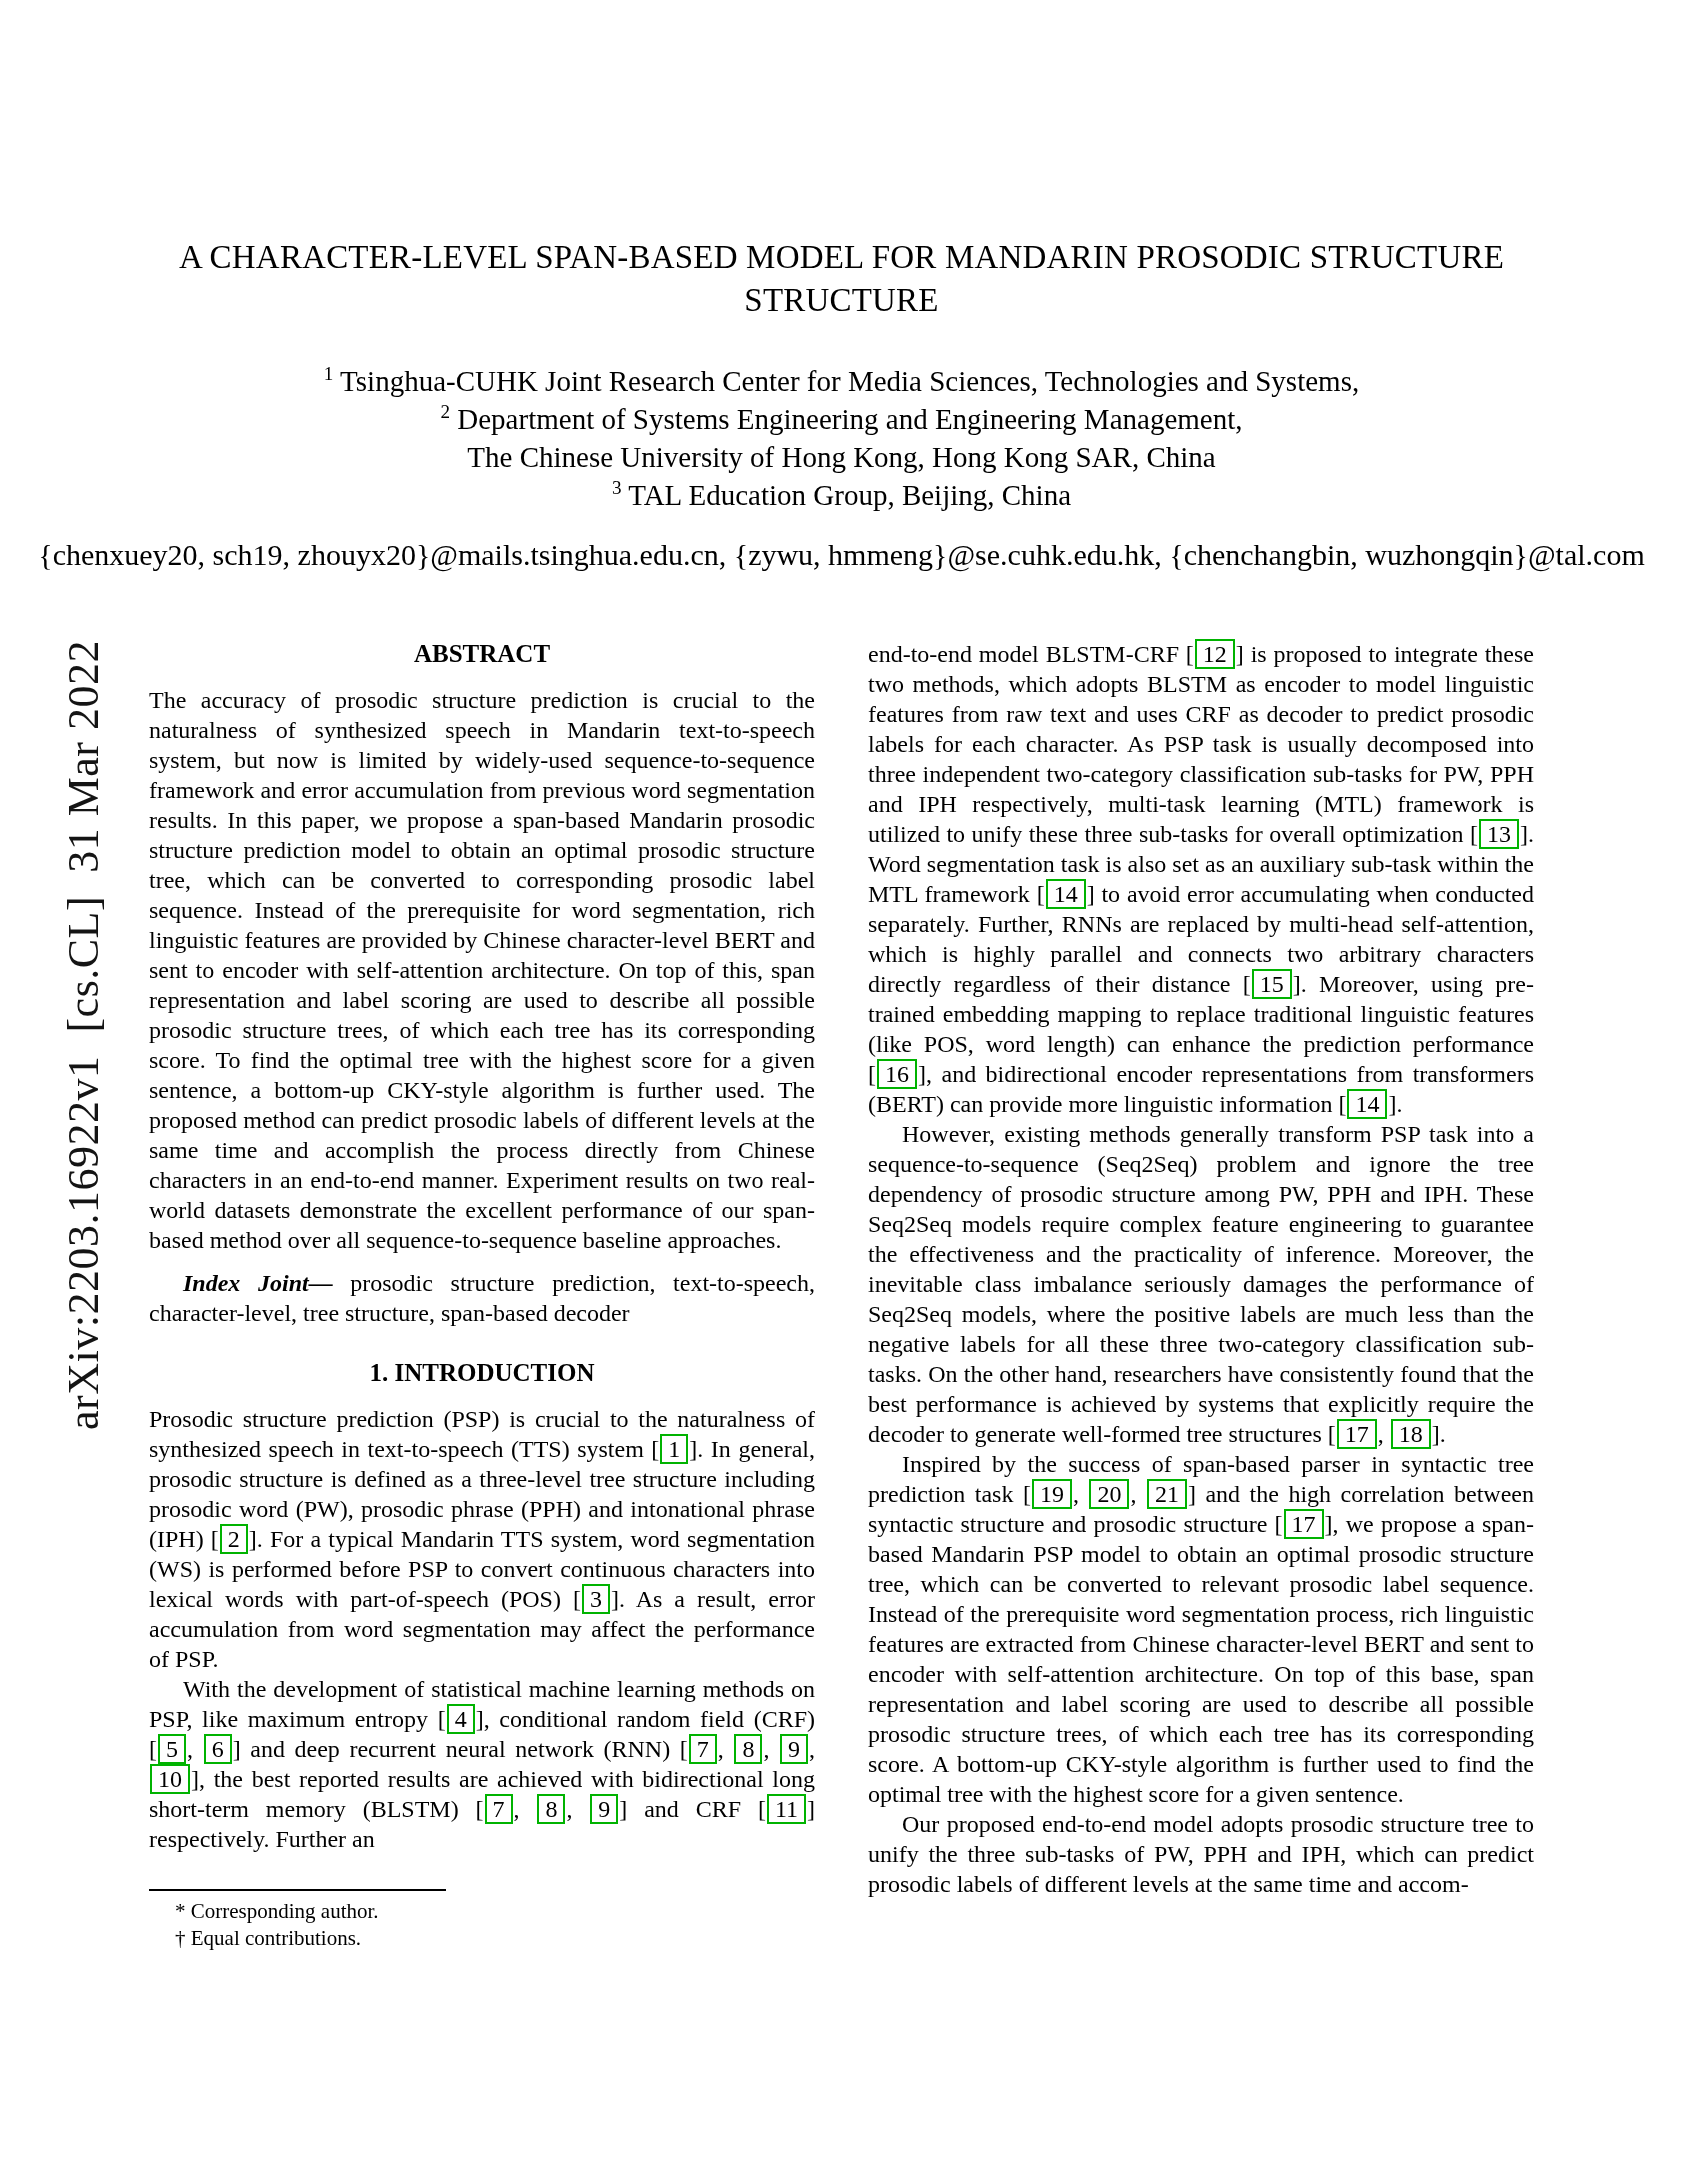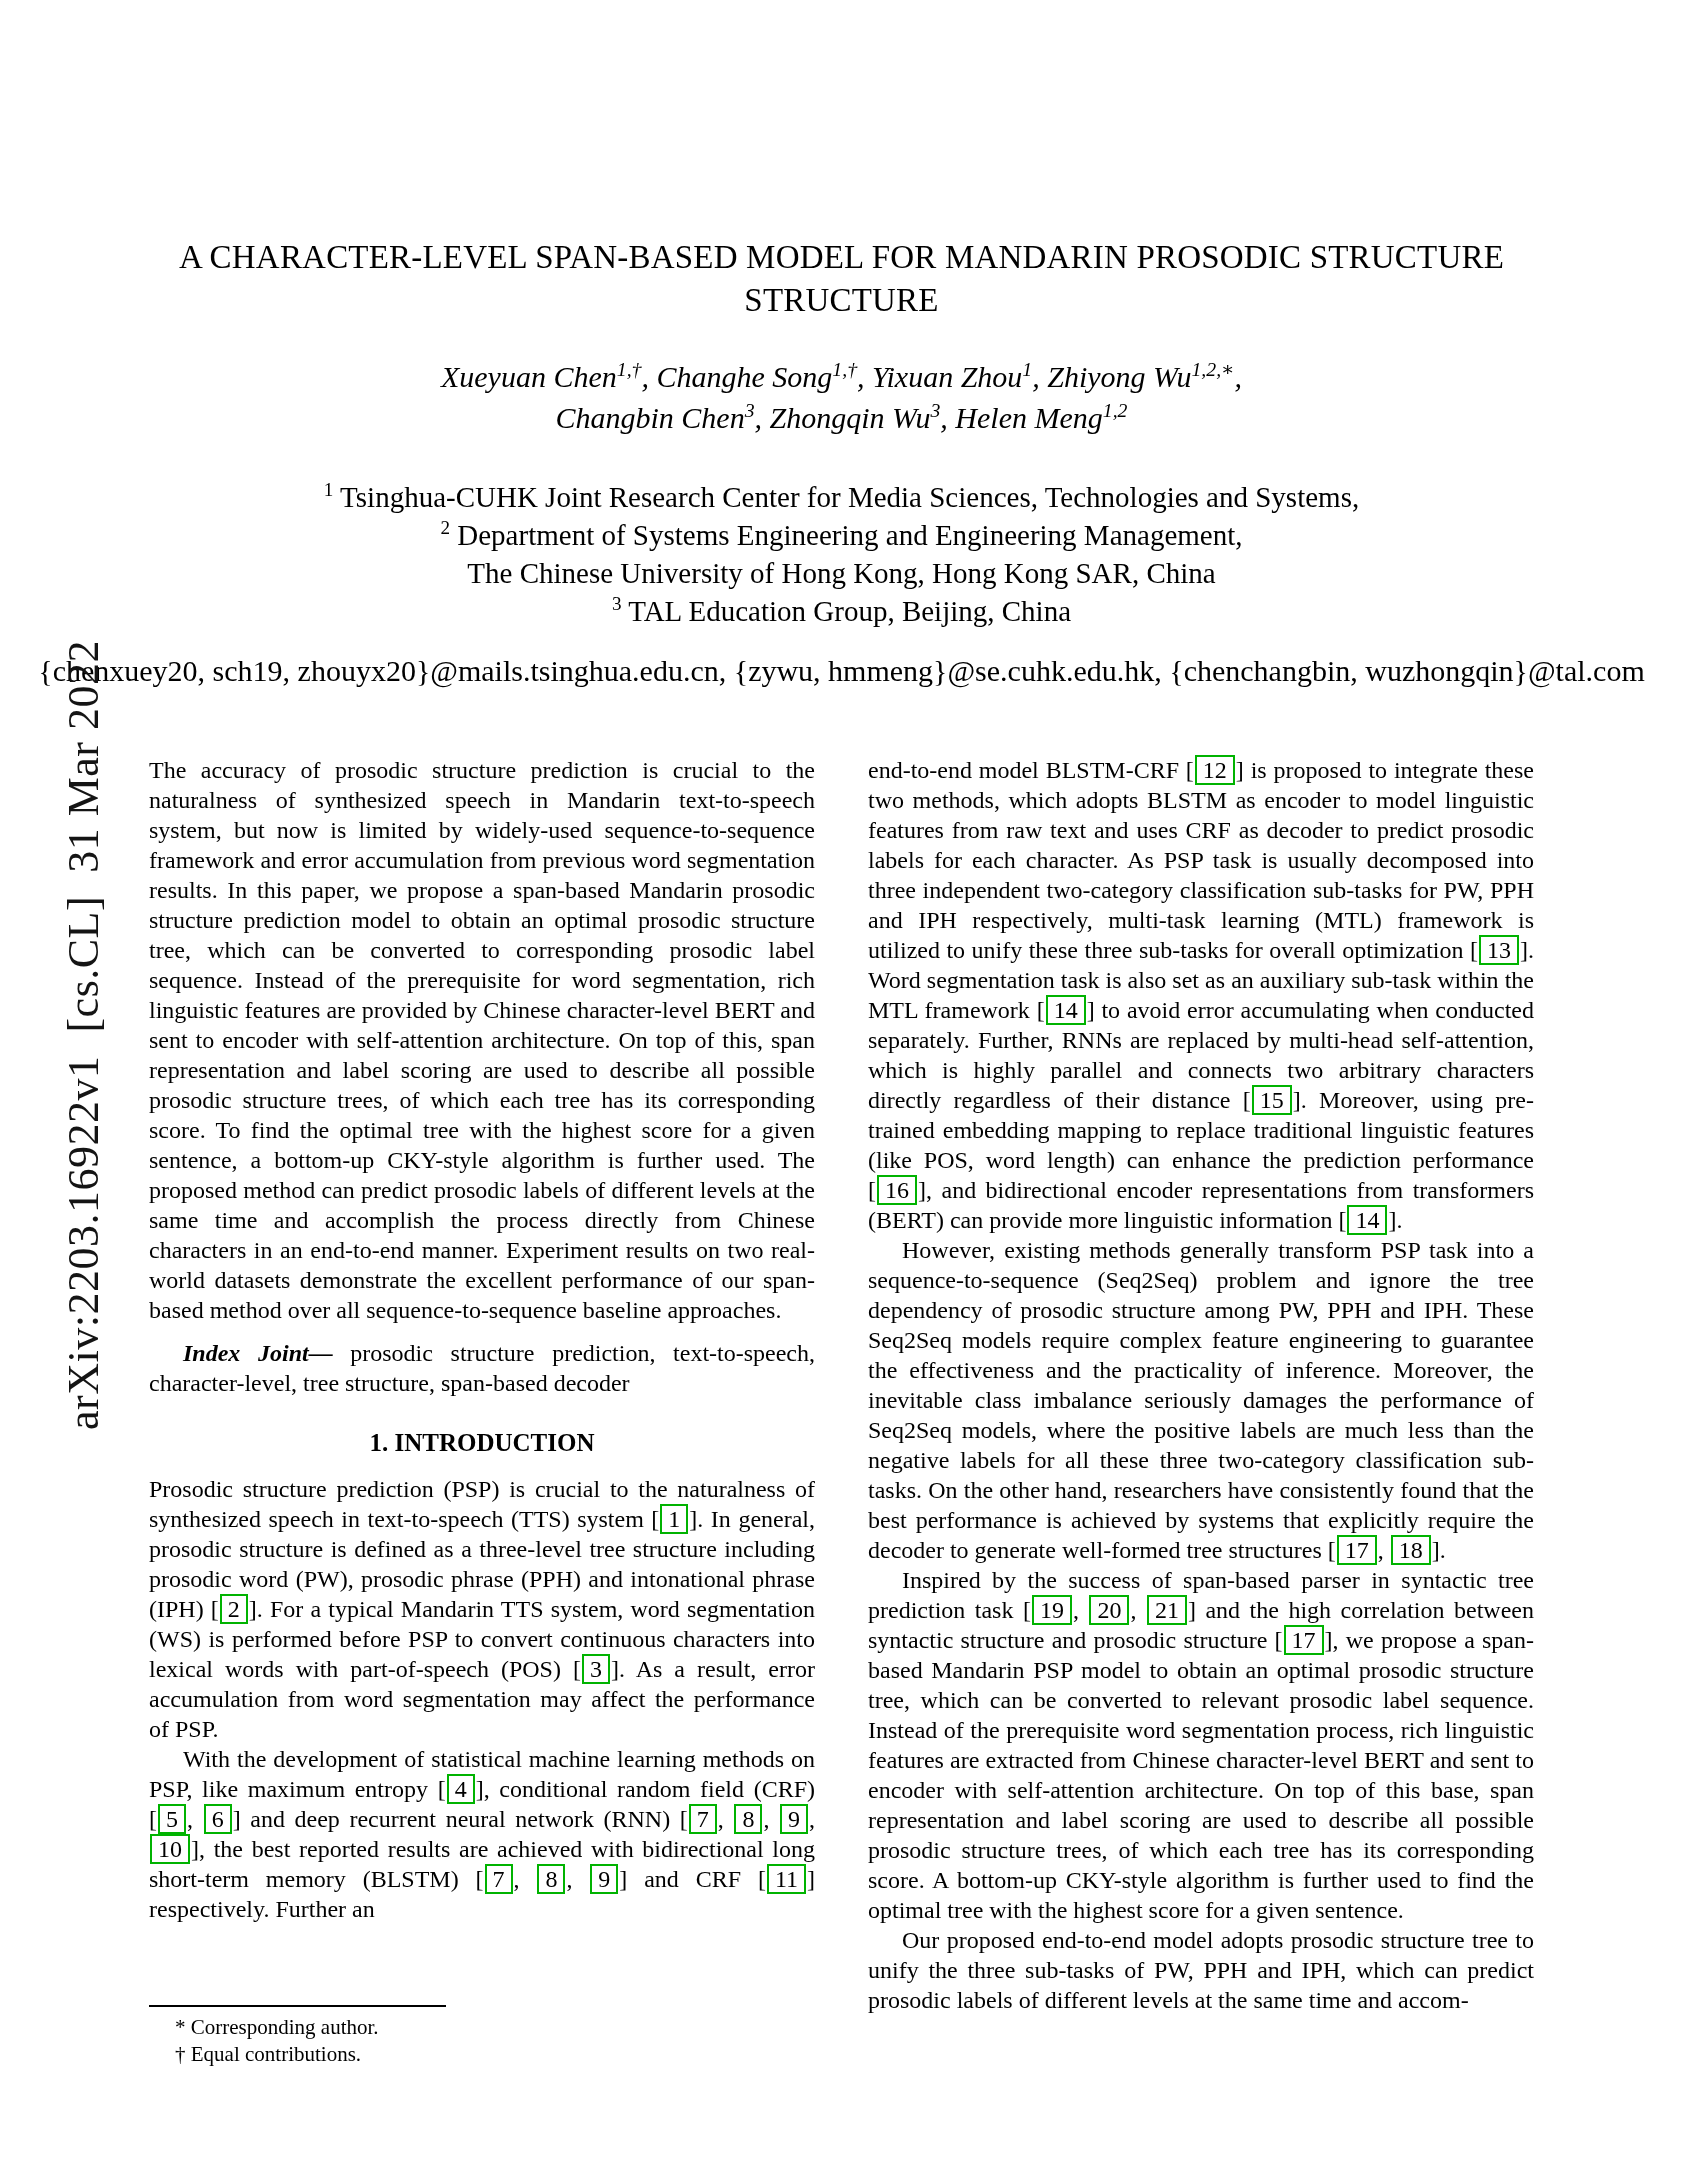--- a/index.html
+++ b/index.html
@@ -48,36 +48,33 @@
 
 <div class="page">
 
   <div class="watermark">arXiv:2203.16922v1  [cs.CL]  31 Mar 2022</div>
 
   <header class="header">
     <h1 class="title">
       <span class="title-line">A CHARACTER-LEVEL SPAN-BASED MODEL FOR MANDARIN PROSODIC STRUCTURE</span>
       <span class="title-line">STRUCTURE</span>
     </h1>
-    <div class="authors">
-      <div>Xueyuan Chen<sup>1,†</sup>, Changhe Song<sup>1,†</sup>, Yixuan Zhou<sup>1</sup>, Zhiyong Wu<sup>1,2,∗</sup>,</div>
-      <div>Changbin Chen<sup>3</sup>, Zhongqin Wu<sup>3</sup>, Helen Meng<sup>1,2</sup></div>
-    </div>
     <div class="affiliations">
       <div><sup>1</sup> Tsinghua-CUHK Joint Research Center for Media Sciences, Technologies and Systems,</div>
       <div><sup>2</sup> Department of Systems Engineering and Engineering Management,</div>
       <div>The Chinese University of Hong Kong, Hong Kong SAR, China</div>
       <div><sup>3</sup> TAL Education Group, Beijing, China</div>
     </div>
     <div class="emails">{chenxuey20, sch19, zhouyx20}@mails.tsinghua.edu.cn, {zywu, hmmeng}@se.cuhk.edu.hk, {chenchangbin, wuzhongqin}@tal.com</div>
   </header>
 
   <main class="columns">
 
     <section class="col">
+      <h2 class="sec-heading">ABSTRACT</h2>
       <p>The accuracy of prosodic structure prediction is crucial to the naturalness of synthesized speech in Mandarin text-to-speech system, but now is limited by widely-used sequence-to-sequence framework and error accumulation from previous word segmentation results. In this paper, we propose a span-based Mandarin prosodic structure prediction model to obtain an optimal prosodic structure tree, which can be converted to corresponding prosodic label sequence. Instead of the prerequisite for word segmentation, rich linguistic features are provided by Chinese character-level BERT and sent to encoder with self-attention architecture. On top of this, span representation and label scoring are used to describe all possible prosodic structure trees, of which each tree has its corresponding score. To find the optimal tree with the highest score for a given sentence, a bottom-up CKY-style algorithm is further used. The proposed method can predict prosodic labels of different levels at the same time and accomplish the process directly from Chinese characters in an end-to-end manner. Experiment results on two real-world datasets demonstrate the excellent performance of our span-based method over all sequence-to-sequence baseline approaches.</p>
       <p class="indent index-terms"><span class="bi">Index Joint—</span><span> prosodic structure prediction, text-to-speech, character-level, tree structure, span-based decoder</span></p>
       <h2 class="sec-heading">1. INTRODUCTION</h2>
       <p>Prosodic structure prediction (PSP) is crucial to the naturalness of synthesized speech in text-to-speech (TTS) system [<span class="cite">1</span>]. In general, prosodic structure is defined as a three-level tree structure including prosodic word (PW), prosodic phrase (PPH) and intonational phrase (IPH) [<span class="cite">2</span>]. For a typical Mandarin TTS system, word segmentation (WS) is performed before PSP to convert continuous characters into lexical words with part-of-speech (POS) [<span class="cite">3</span>]. As a result, error accumulation from word segmentation may affect the performance of PSP.</p>
       <p class="indent">With the development of statistical machine learning methods on PSP, like maximum entropy [<span class="cite">4</span>], conditional random field (CRF) [<span class="cite">5</span>, <span class="cite">6</span>] and deep recurrent neural network (RNN) [<span class="cite">7</span>, <span class="cite">8</span>, <span class="cite">9</span>, <span class="cite">10</span>], the best reported results are achieved with bidirectional long short-term memory (BLSTM) [<span class="cite">7</span>, <span class="cite">8</span>, <span class="cite">9</span>] and CRF [<span class="cite">11</span>] respectively. Further an</p>
       <div class="footnotes">
         <div class="fn-rule"></div>
         <div class="fn">* Corresponding author.</div>
         <div class="fn">† Equal contributions.</div>
       </div>

